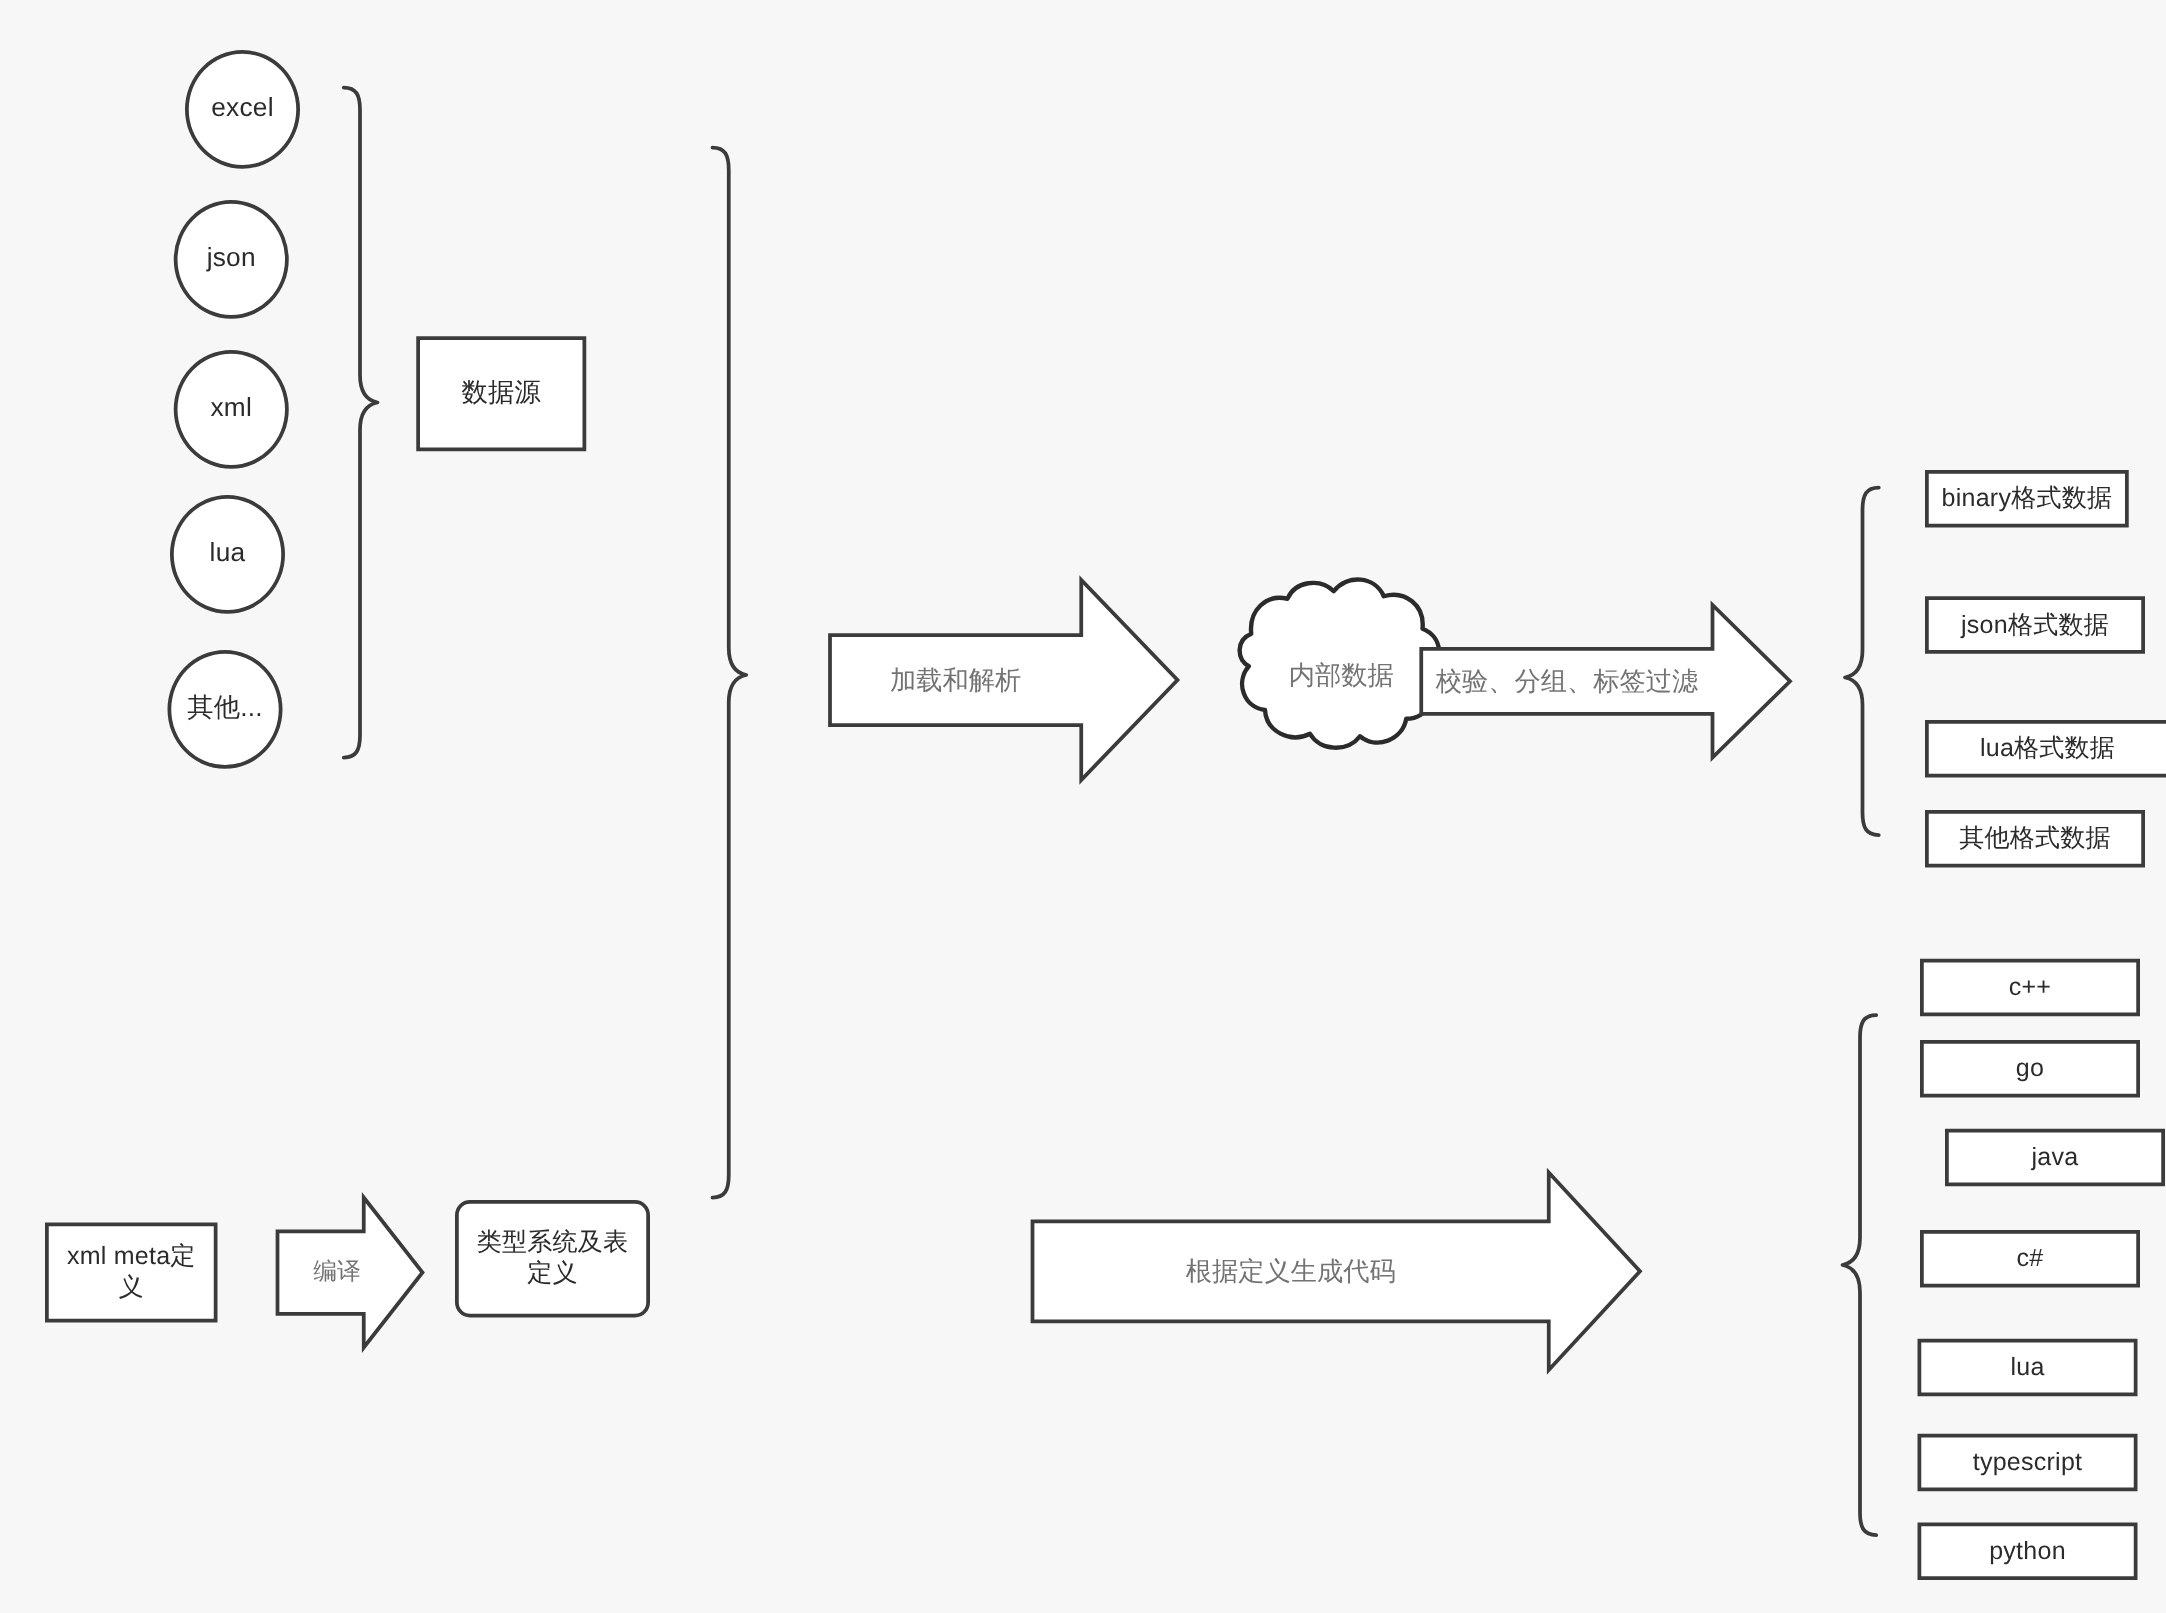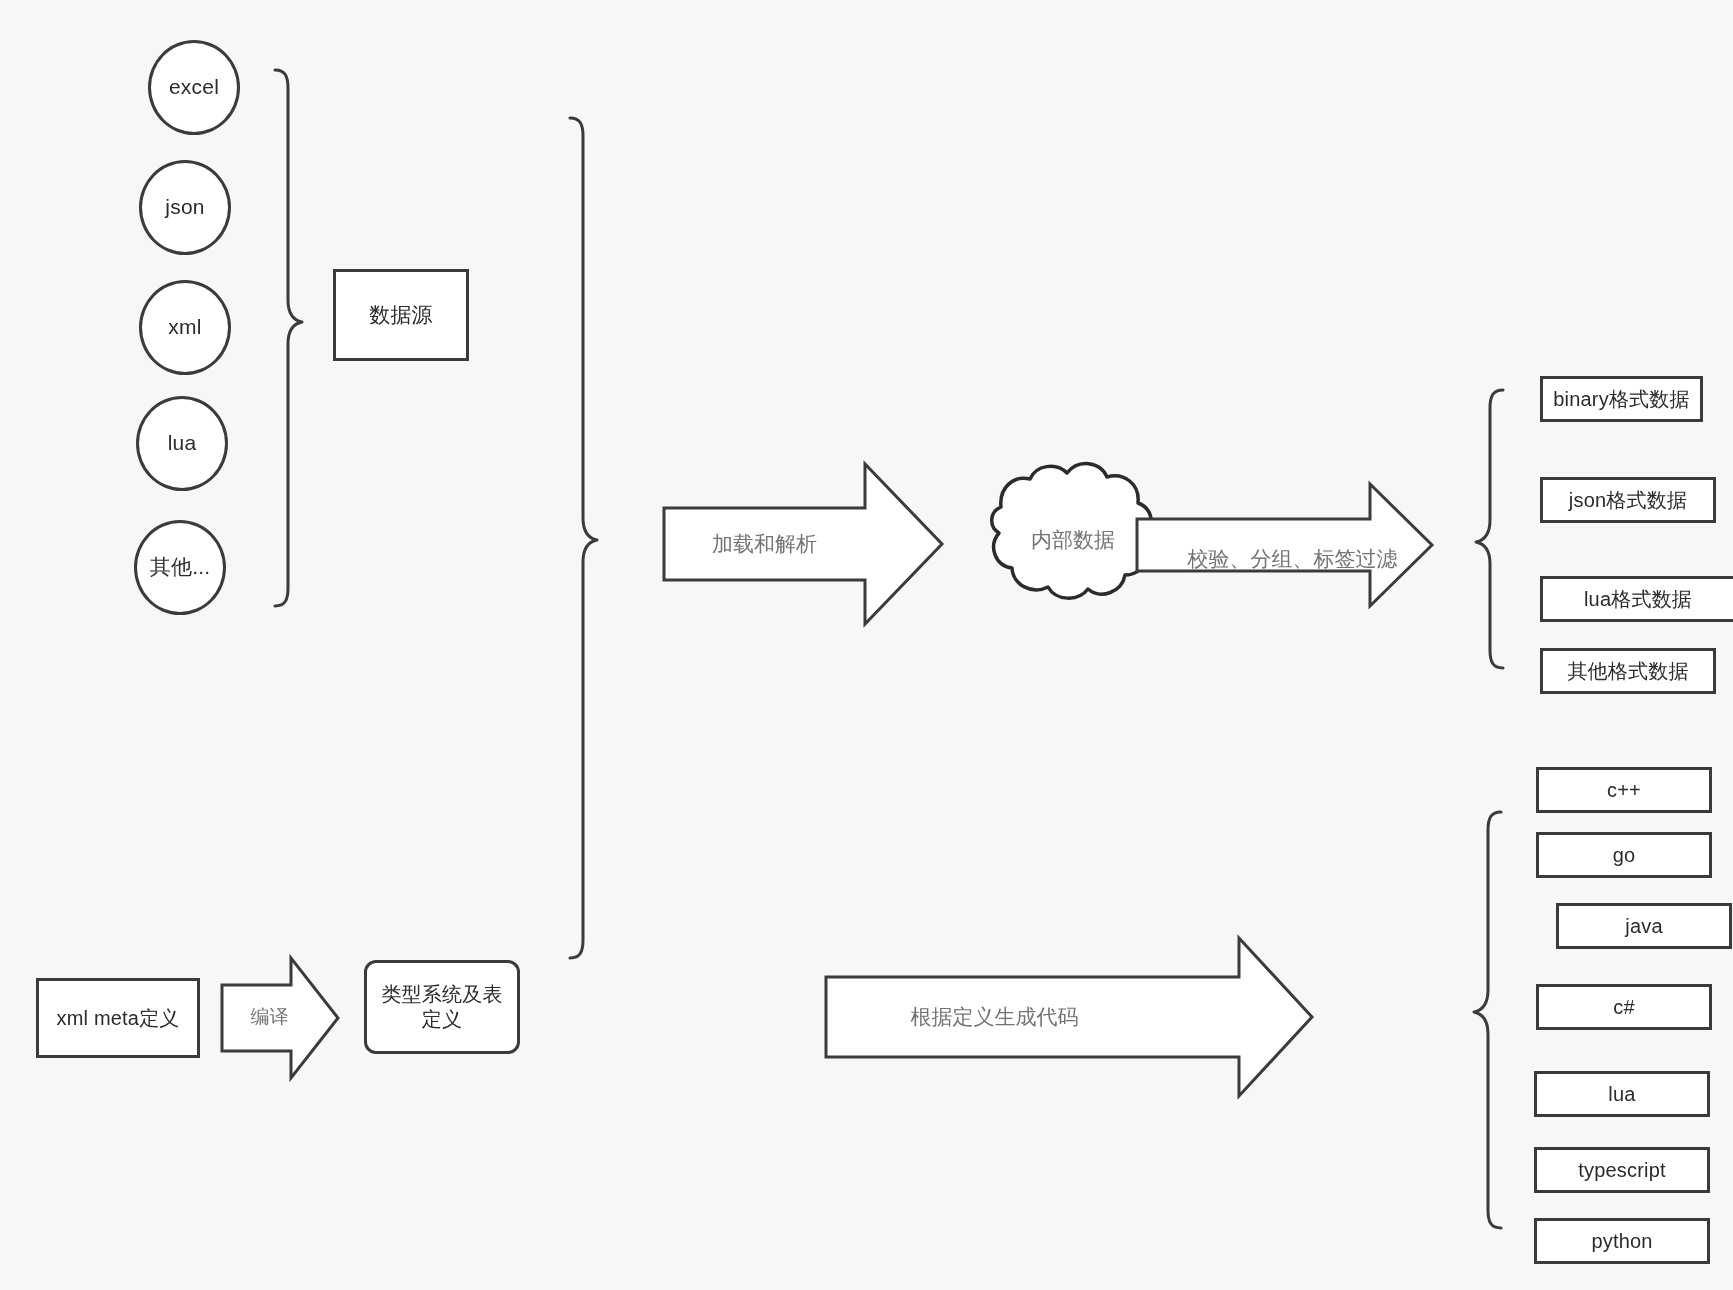--- a/index.html
+++ b/index.html
@@ -181,27 +181,27 @@
   </div>
 
   <div class="node rect" style="left:333px; top:269px; width:136px; height:92px;">
     <span>数据源</span>
   </div>
 
   <div class="lbl" style="left:664px; top:522px; width:201px; height:44px;">加载和解析</div>
 
   <div class="lbl" style="left:1000px; top:518px; width:146px; height:44px;">内部数据</div>
 
-  <div class="lbl" style="left:1137px; top:537px; width:233px; height:44px;margin-left:39px;">校验、分组、标签过滤</div>
-
-  <div class="lbl" style="left:788px; top:995px; width:413px; height:44px;text-align:center;">根据定义生成代码</div>
+  <div class="lbl" style="left:1137px; top:523px; width:233px; height:44px;">校验、分组、标签过滤</div>
+
+  <div class="lbl" style="left:826px; top:995px; width:413px; height:44px;text-align:center;">根据定义生成代码</div>
 
   <div class="lbl" style="left:222px; top:997px; width:95px; height:40px; font-size:19px;text-align:center;">编译</div>
 
-  <div class="node rect" style="left:36px; top:978px; width:164px; height:80px; font-size:20px;">
+  <div class="node rect" style="left:36px; top:978px; width:138px; height:80px; font-size:20px;">
     <span style="white-space:pre-line; padding:0 8px;">xml meta定义</span>
   </div>
 
   <div class="node round-rect" style="left:364px; top:960px; width:156px; height:94px; font-size:20px;">
     <span style="white-space:pre-line;">类型系统及表
 定义</span>
   </div>
 
   <div class="node rect" style="left:1540px; top:376px; width:163px; height:46px; font-size:20px;">
     <span>binary格式数据</span>

